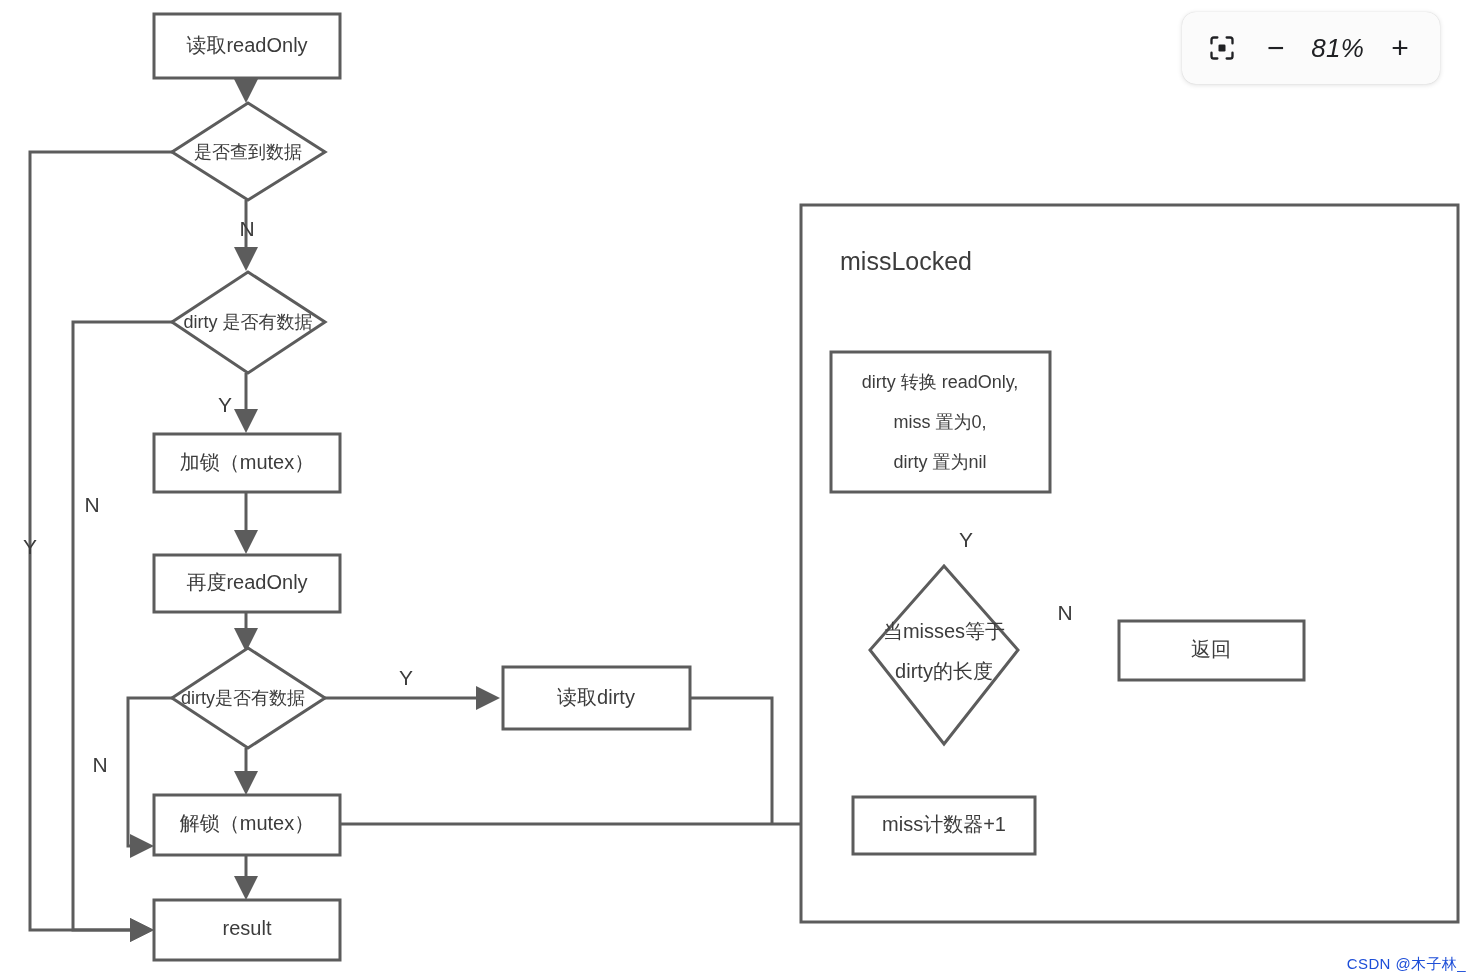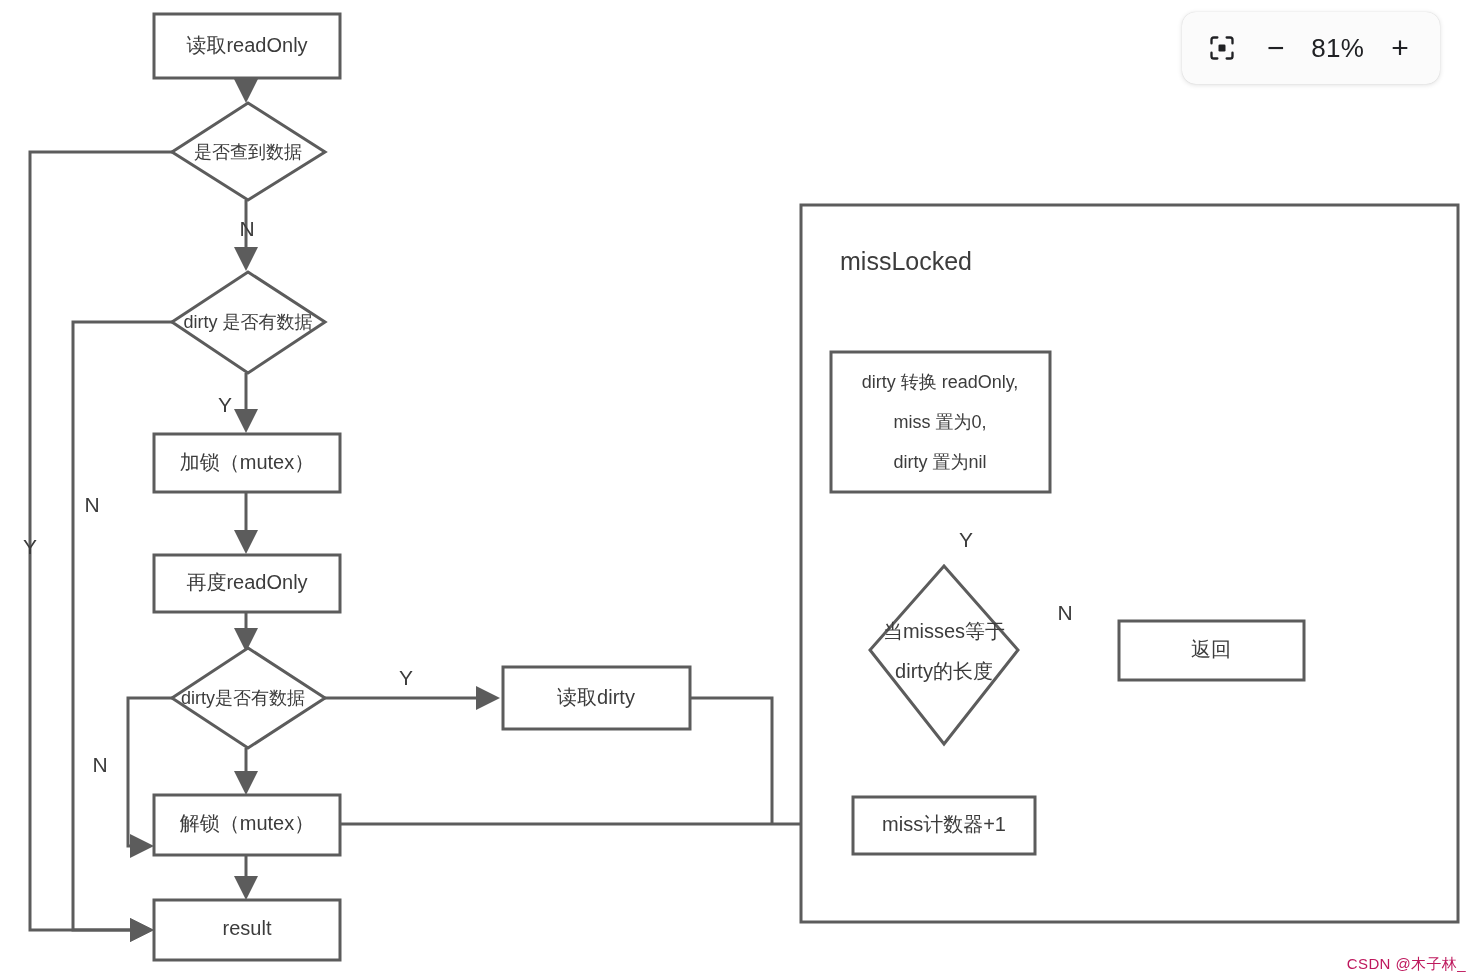--- a/index.html
+++ b/index.html
@@ -83,34 +83,35 @@
     width: 36px;
     height: 36px;
     cursor: pointer;
     color: #202124;
   }
   #zoom-level {
     font-size: 26px;
     color: #202124;
     letter-spacing: 0.3px;
     user-select: none;
+    font-style: italic;
   }
   .sign {
     font-size: 30px;
     line-height: 1;
     color: #202124;
   }
 
   
   #watermark {
     position: absolute;
     right: 14px;
     bottom: 6px;
     font-size: 15px;
-    color: #be185d;
+    color: #1d4ed8;
     letter-spacing: 0.4px;
     user-select: none;
   }
 </style>
 </head>
 <body>
 
 <div id="stage">
 
   <svg id="flow" viewBox="0 0 1480 980" xmlns="http://www.w3.org/2000/svg">

